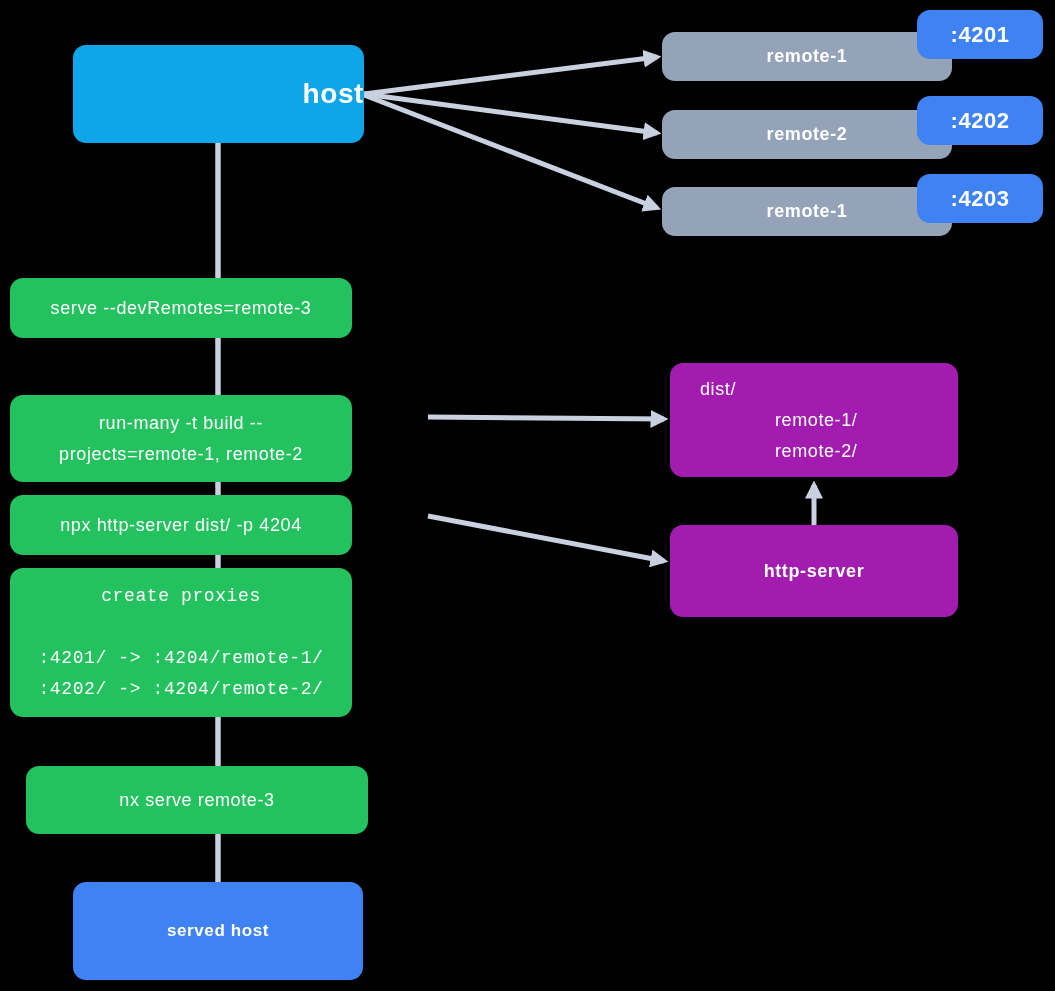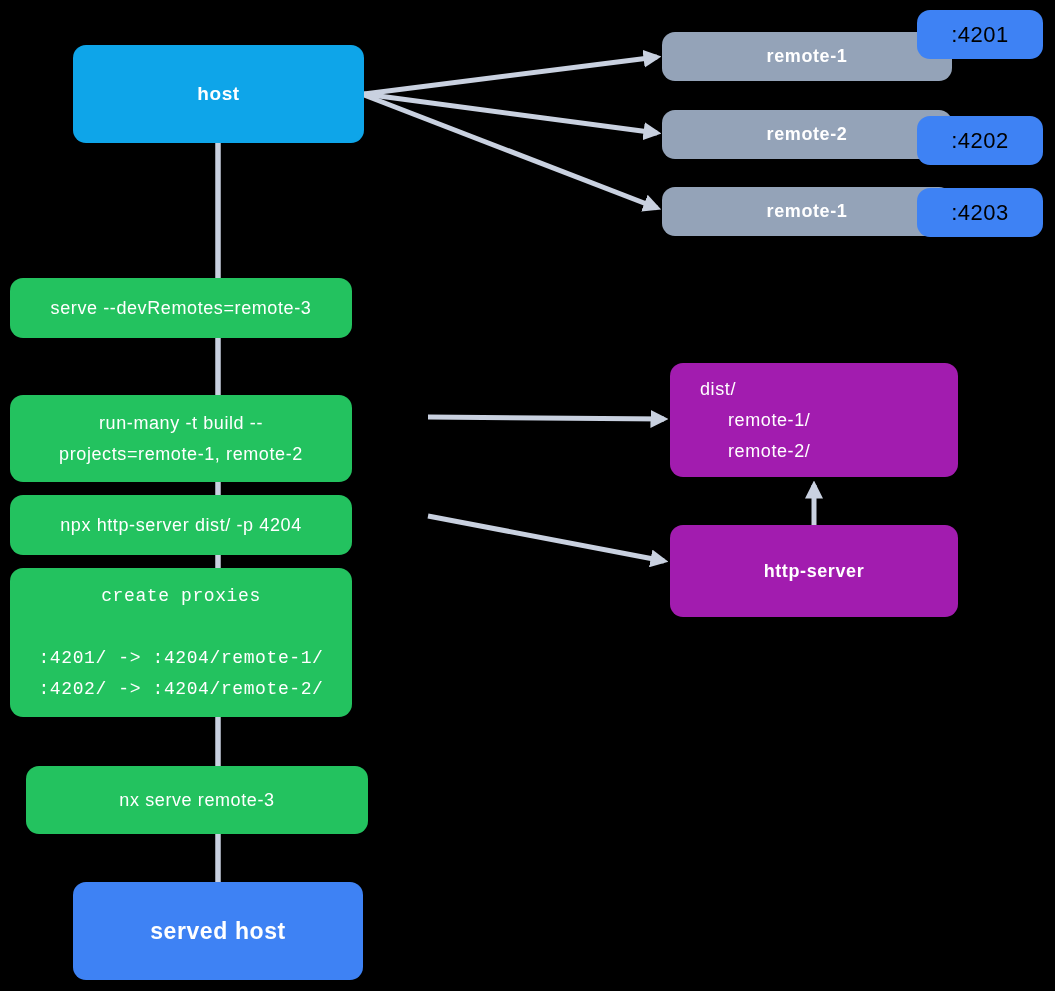--- a/index.html
+++ b/index.html
@@ -6,34 +6,34 @@
   .stage{
     position:relative;width:1055px;height:991px;background:#000;
     font-family:"Liberation Sans",sans-serif;overflow:hidden;
   }
   .edges{position:absolute;left:0;top:0;z-index:1;}
   .node{
     position:absolute;z-index:2;border-radius:13px;color:#ffffff;
     display:flex;flex-direction:column;align-items:center;justify-content:center;
     font-size:18px;letter-spacing:0.6px;box-sizing:border-box;
   }
-  .host-node{left:73px;top:45px;width:291px;height:98px;background:#0EA5E9;font-weight:700;font-size:19px;}
-  .served-node{left:73px;top:882px;width:290px;height:98px;background:#3E82F4;font-weight:700;font-size:23px;}
+  .host-node{left:73px;top:45px;width:291px;height:98px;background:#0EA5E9;font-weight:700;font-size:28px;align-items:flex-end;}
+  .served-node{left:73px;top:882px;width:290px;height:98px;background:#3E82F4;font-weight:700;font-size:17px;}
   .remote-node{left:662px;width:290px;height:49px;background:#94A3B8;font-weight:700;}
   .badge{
     position:absolute;z-index:3;left:917px;width:126px;height:49px;background:#3E82F4;
-    border-radius:13px;color:#000000;display:flex;align-items:center;justify-content:center;
-    font-size:22px;font-weight:400;letter-spacing:0.5px;
+    border-radius:13px;color:#ffffff;display:flex;align-items:center;justify-content:center;
+    font-size:22px;font-weight:700;letter-spacing:0.5px;
   }
   .cmd{left:10px;width:342px;background:#23C25F;}
   .cmd-line{line-height:31px;min-height:31px;text-align:center;white-space:pre;}
   .gray-node{background:#a21caf;left:670px;width:288px;}
   .dist-node{top:363px;height:114px;align-items:flex-start;padding-left:30px;}
   .dist-line{line-height:31px;min-height:31px;text-align:left;}
-  .dist-indent{margin-left:28px;}
+  .dist-indent{margin-left:75px;}
   .http-node{top:525px;height:92px;font-weight:700;}
 </style>
 </head>
 <body>
 
 <div class="stage">
 
   <svg class="edges" width="1055" height="991" viewBox="0 0 1055 991">
     <defs>
       <marker id="arrow" viewBox="0 0 10 10" refX="7.5" refY="5" markerWidth="3.6" markerHeight="3.6" orient="auto-start-reverse">
@@ -59,24 +59,24 @@
   <div class="node remote-node" style="top:110px;">
     <span>remote-2</span>
   </div>
   <div class="node remote-node" style="top:187px;">
     <span>remote-1</span>
   </div>
 
   <div class="badge" style="top:10px;">
     <span>:4201</span>
   </div>
-  <div class="badge" style="top:96px;margin-top:20px;">
+  <div class="badge" style="top:96px;">
     <span>:4202</span>
   </div>
-  <div class="badge" style="top:188px;text-align:right;">
+  <div class="badge" style="top:174px;text-align:right;">
     <span>:4203</span>
   </div>
 
   <div class="node cmd" style="top:278px;height:60px;">
     <div class="cmd-line">serve --devRemotes=remote-3</div>
   </div>
 
   <div class="node cmd" style="top:395px;height:87px;">
     <div class="cmd-line">run-many -t build --</div>
     <div class="cmd-line">projects=remote-1, remote-2</div>

